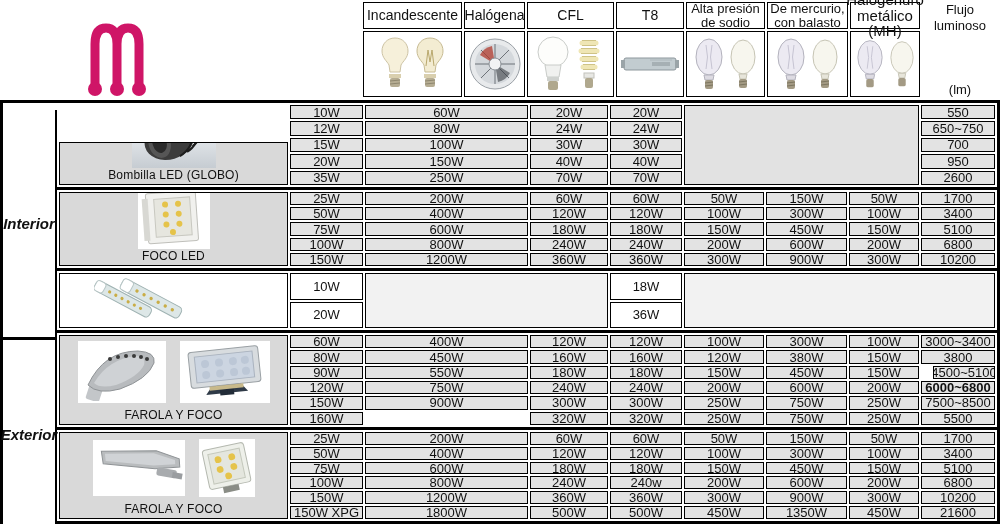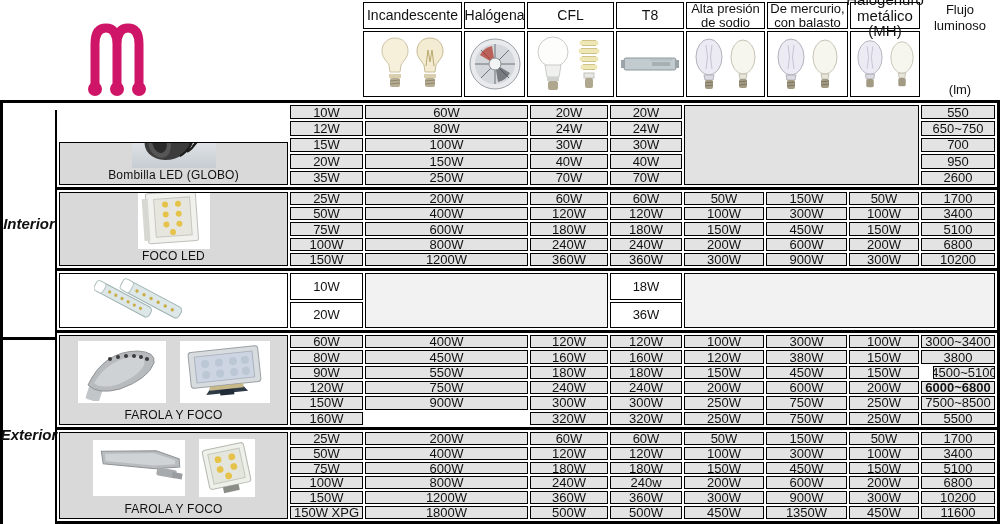--- a/index.html
+++ b/index.html
@@ -542,17 +542,17 @@
         <div class="cell" style="grid-area: 5 / 7;">900W</div>
         <div class="cell" style="grid-area: 5 / 8;">300W</div>
         <div class="cell" style="grid-area: 5 / 9;">10200</div>
         <div class="cell" style="grid-area: 6 / 2;">150W XPG</div>
         <div class="cell" style="grid-area: 6 / 3;">1800W</div>
         <div class="cell" style="grid-area: 6 / 4;">500W</div>
         <div class="cell" style="grid-area: 6 / 5;">500W</div>
         <div class="cell" style="grid-area: 6 / 6;">450W</div>
         <div class="cell" style="grid-area: 6 / 7;">1350W</div>
         <div class="cell" style="grid-area: 6 / 8;">450W</div>
-        <div class="cell" style="grid-area: 6 / 9;">11600</div>
+        <div class="cell" style="grid-area: 6 / 9;">21600</div>
       </div>
 
   </div>
 </div>
 
 </body></html>

